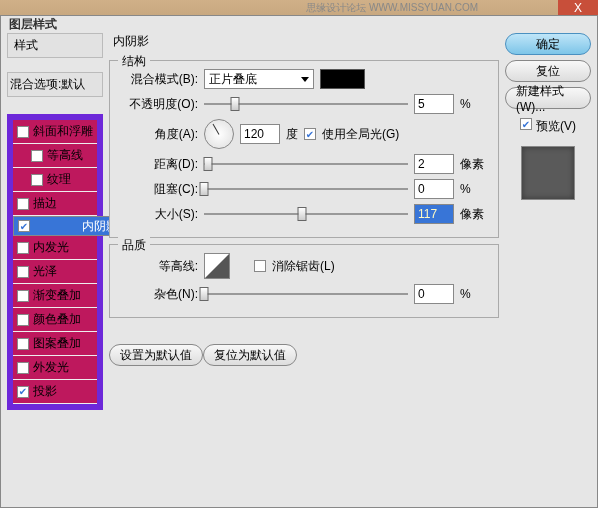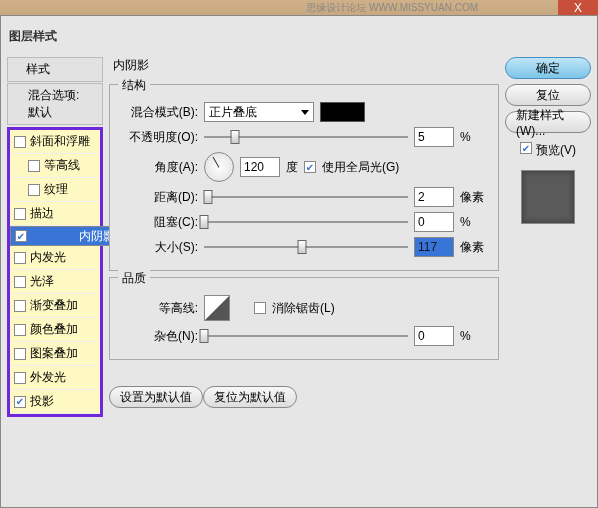--- a/index.html
+++ b/index.html
@@ -1,44 +1,44 @@
 <!DOCTYPE html>
 <html><head>
 <meta charset="utf-8">
 <style>
 *{box-sizing:border-box;margin:0;padding:0;font-family:"Microsoft YaHei",SimSun,sans-serif;font-size:12px}
 body{background:#D8B890;width:598px;height:508px;overflow:hidden}
 .topbar{height:15px;background:linear-gradient(#D0B088,#C8A880);display:flex;justify-content:flex-end;align-items:center;padding-right:0}
 .topwm{color:#888;font-size:10px;margin-right:80px}
 .closebtn{width:40px;height:15px;background:#C84F3A;color:#fff;display:flex;align-items:center;justify-content:center;font-family:Arial}
 .dialog{background:#E6E6E6;border:1px solid #888;margin:0;height:493px;display:flex;flex-direction:column}
-.dlgtitle{padding:12px 8px;font-weight:bold;color:#333}
+.dlgtitle{padding:0 8px;font-weight:bold;color:#333}
 .dlgbody{display:flex;flex:1;padding:0 6px 6px 6px;gap:6px}
 .leftcol{width:96px;display:flex;flex-direction:column}
-.lefthdr{background:#E2E2E2;padding:3px 18px;border:1px solid #bbb;margin-bottom:1px}
-.blendopt{padding:3px 20px;border:1px solid #bbb;background:#E2E2E2;margin-bottom:2px}
-.stylelist{border:3px solid #6d28d9;background:#fef9c3;flex:0 0 auto}
+.lefthdr{background:#E2E2E2;padding:3px 6px;border:1px solid #bbb;margin-bottom:14px}
+.blendopt{padding:3px 2px;border:1px solid #bbb;background:#E2E2E2;margin-bottom:17px}
+.stylelist{border:6px solid #6d28d9;background:#be185d;flex:0 0 auto}
 .srow{padding:3px 4px;display:flex;align-items:center;gap:4px;border-bottom:1px solid #eee;cursor:default}
 .srow.sel{background:#3875D7;color:#fff}
 .srow.ind{padding-left:18px}
 .chk{width:12px;height:12px;border:1px solid #888;background:#fff;display:inline-flex;align-items:center;justify-content:center;font-size:10px;color:#3875D7}
 .chk.on::after{content:"✔"}
 .midcol{flex:1;display:flex;flex-direction:column;gap:6px}
-.grp{border:1px solid #aaa;padding:12px 8px 8px 8px;position:relative;background:#E6E6E6}
+.grp{border:1px solid #aaa;padding:3px 8px 8px 8px;position:relative;background:#E6E6E6}
 .grptitle{position:absolute;top:-8px;left:8px;background:#E6E6E6;padding:0 4px}
 .frow{display:flex;align-items:center;margin:5px 0;gap:6px}
 .flbl{width:80px;text-align:right}
 .sel{width:110px;height:20px;border:1px solid #888;background:#fff;padding:0 4px;display:flex;align-items:center;justify-content:space-between}
 .tri{width:0;height:0;border-left:4px solid transparent;border-right:4px solid transparent;border-top:5px solid #000}
 .swatch{width:45px;height:20px;background:#000;border:1px solid #555}
 .slider{flex:1;height:18px;position:relative;display:flex;align-items:center}
 .strk{height:2px;background:#999;width:100%;position:relative}
 .sthumb{width:9px;height:14px;background:linear-gradient(#fff,#ccc);border:1px solid #666;position:absolute;top:-6px;transform:translateX(-50%)}
 .ninput{width:40px;height:20px;border:1px solid #888;background:#fff;padding:0 3px;display:flex;align-items:center}
-.ninput.hl{background:#3875D7;color:#0f172a}
+.ninput.hl{background:#3875D7;color:#fef9c3}
 .unit{width:30px}
 .dial{width:30px;height:30px;border:1px solid #888;border-radius:50%;background:radial-gradient(#fff,#ddd);position:relative}
 .dial::after{content:"";position:absolute;width:12px;height:1px;background:#333;top:50%;left:50%;transform-origin:left center;transform:rotate(-120deg)}
 .contour{width:26px;height:26px;border:1px solid #888;background:linear-gradient(135deg,#fff 0%,#fff 48%,#555 52%,#555 100%)}
 .btn{height:22px;padding:0 10px;border:1px solid #888;background:linear-gradient(#f8f8f8,#ddd);display:inline-flex;align-items:center;border-radius:11px;cursor:default}
 .btn.pri{background:linear-gradient(#BFE5F8,#7DC5E8);border-color:#4A90C0}
 .rightcol{width:86px;display:flex;flex-direction:column;gap:5px;align-items:stretch}
 .rightcol .btn{justify-content:center}
 .prevchk{display:flex;align-items:flex-start;gap:4px;justify-content:center;margin-top:4px}
 .prevsw{width:54px;height:54px;background:#5A5A5A;border:1px solid #888;margin:6px auto;box-shadow:inset 0 0 6px rgba(0,0,0,.4)}

